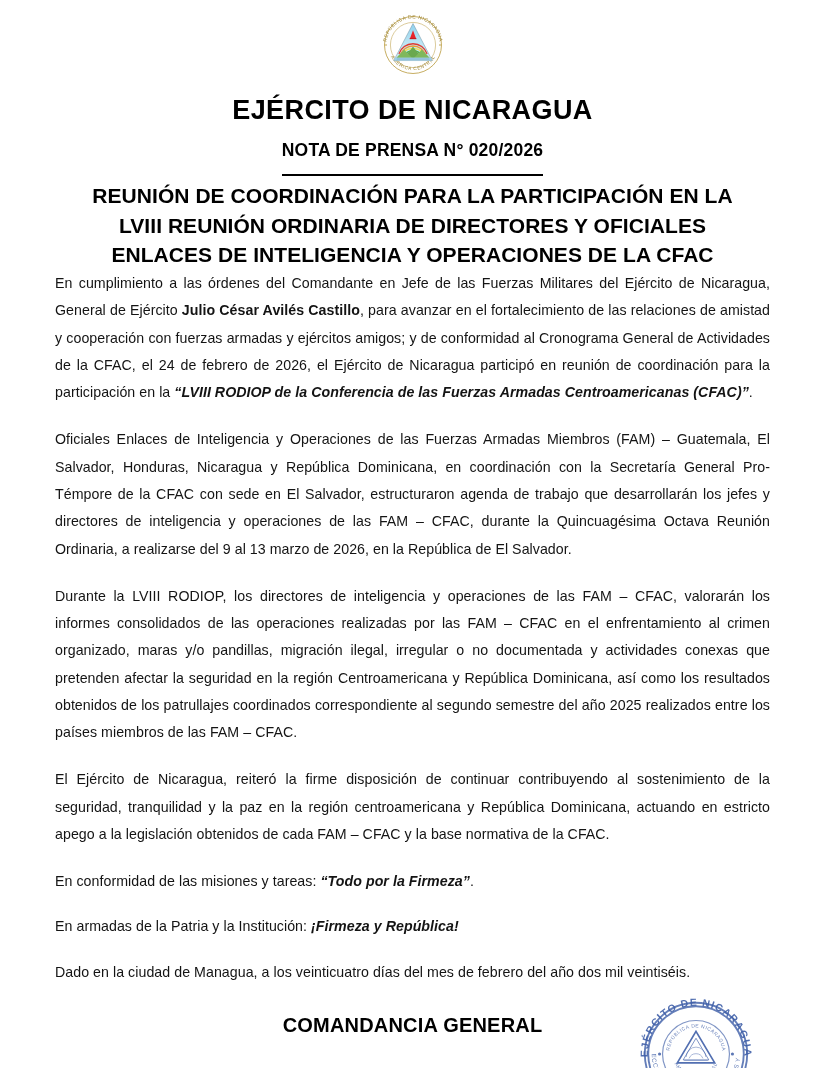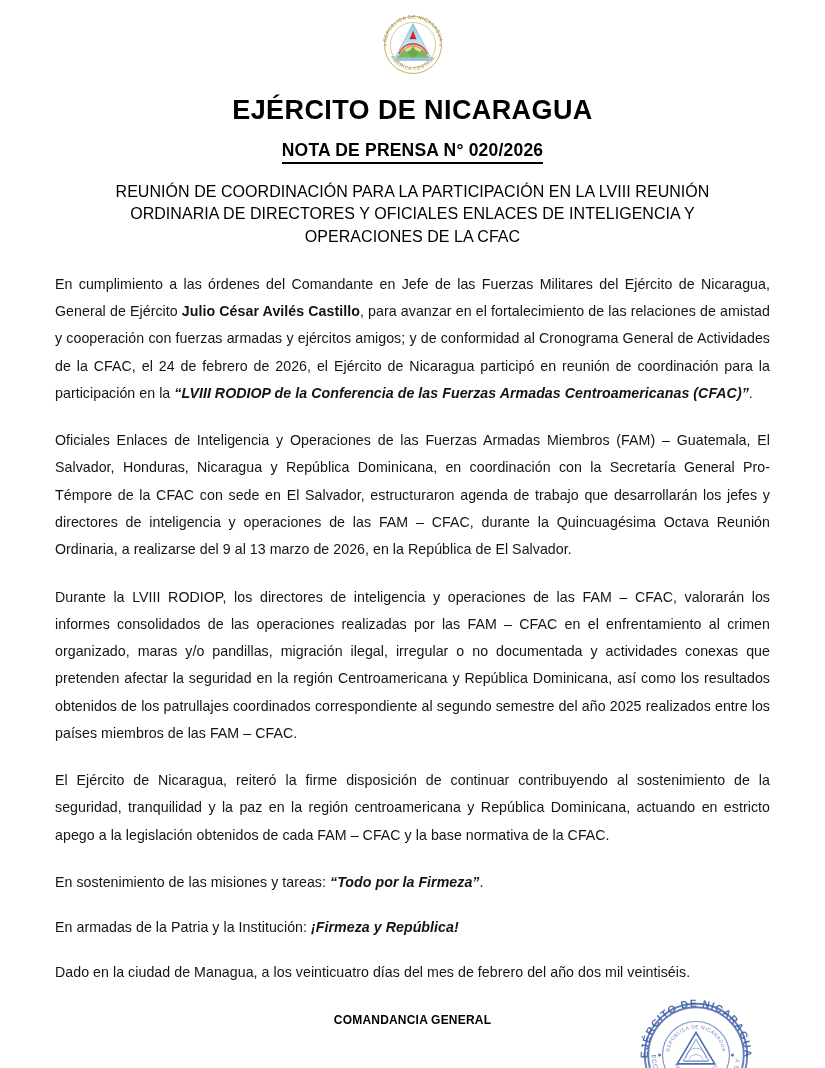--- a/index.html
+++ b/index.html
@@ -47,35 +47,34 @@
     line-height: 1.1;
   }
   .nota-line {
     text-align: center;
     margin: 14px 0 0 0;
   }
   .nota-line span {
     font-size: 17.5px;
     font-weight: bold;
     border-bottom: 2px solid #000;
-    padding-bottom: 2px;
+    padding-bottom: 14px;
     letter-spacing: 0.2px;
   }
   .headline {
     text-align: center;
-    font-size: 16px;
-    font-weight: normal;
+    font-size: 21px;
+    font-weight: bold;
     line-height: 1.42;
     margin: 20px 18px 0 18px;
     letter-spacing: 0.05px;
   }
 
   
   .body-text {
-    margin-top: 22px;
   }
   .para {
     text-align: justify;
     font-size: 14.2px;
     line-height: 1.92;
     margin: 0 0 20px 0;
     letter-spacing: 0.05px;
     color: #141414;
   }
   .para:last-child { margin-bottom: 0; }
@@ -87,21 +86,21 @@
   .tight { margin-bottom: 18px; }
 
   
   .signature {
     margin-top: 26px;
     text-align: center;
     position: relative;
   }
   .sig-line {
     font-weight: bold;
-    font-size: 12px;
+    font-size: 20px;
     line-height: 1.33;
     letter-spacing: 0.2px;
   }
 
   
   .seal {
     position: absolute;
     right: 10px;
     top: -22px;
     width: 128px;
@@ -173,21 +172,21 @@
   <div class="body-text">
 
     <p class="para"><span>En cumplimiento a las órdenes del Comandante en Jefe de las Fuerzas Militares del Ejército de Nicaragua, General de Ejército </span><b>Julio César Avilés Castillo</b><span>, para avanzar en el fortalecimiento de las relaciones de amistad y cooperación con fuerzas armadas y ejércitos amigos; y de conformidad al Cronograma General de Actividades de la CFAC, el 24 de febrero de 2026, el Ejército de Nicaragua participó en reunión de coordinación para la participación en la </span><span class="bi">“LVIII RODIOP de la Conferencia de las Fuerzas Armadas Centroamericanas (CFAC)”</span><span>.</span></p>
 
     <p class="para">Oficiales Enlaces de Inteligencia y Operaciones de las Fuerzas Armadas Miembros (FAM) – Guatemala, El Salvador, Honduras, Nicaragua y República Dominicana, en coordinación con la Secretaría General Pro-Témpore de la CFAC con sede en El Salvador, estructuraron agenda de trabajo que desarrollarán los jefes y directores de inteligencia y operaciones de las FAM – CFAC, durante la Quincuagésima Octava Reunión Ordinaria, a realizarse del 9 al 13 marzo de 2026, en la República de El Salvador.</p>
 
     <p class="para">Durante la LVIII RODIOP, los directores de inteligencia y operaciones de las FAM – CFAC, valorarán los informes consolidados de las operaciones realizadas por las FAM – CFAC en el enfrentamiento al crimen organizado, maras y/o pandillas, migración ilegal, irregular o no documentada y actividades conexas que pretenden afectar la seguridad en la región Centroamericana y República Dominicana, así como los resultados obtenidos de los patrullajes coordinados correspondiente al segundo semestre del año 2025 realizados entre los países miembros de las FAM – CFAC.</p>
 
     <p class="para">El Ejército de Nicaragua, reiteró la firme disposición de continuar contribuyendo al sostenimiento de la seguridad, tranquilidad y la paz en la región centroamericana y República Dominicana, actuando en estricto apego a la legislación obtenidos de cada FAM – CFAC y la base normativa de la CFAC.</p>
 
-    <p class="para tight"><span>En sostenimiento de las misiones y tareas: </span><span class="bi">“Todo por la Firmeza”</span><span>.</span></p>
+    <p class="para tight"><span>En conformidad de las misiones y tareas: </span><span class="bi">“Todo por la Firmeza”</span><span>.</span></p>
 
     <p class="para tight"><span>En armadas de la Patria y la Institución: </span><span class="bi">¡Firmeza y República!</span></p>
 
     <p class="para">Dado en la ciudad de Managua, a los veinticuatro días del mes de febrero del año dos mil veintiséis.</p>
   </div>
 
   <div class="signature">
     <div class="sig-line">COMANDANCIA GENERAL</div>
 
     <div class="seal">

